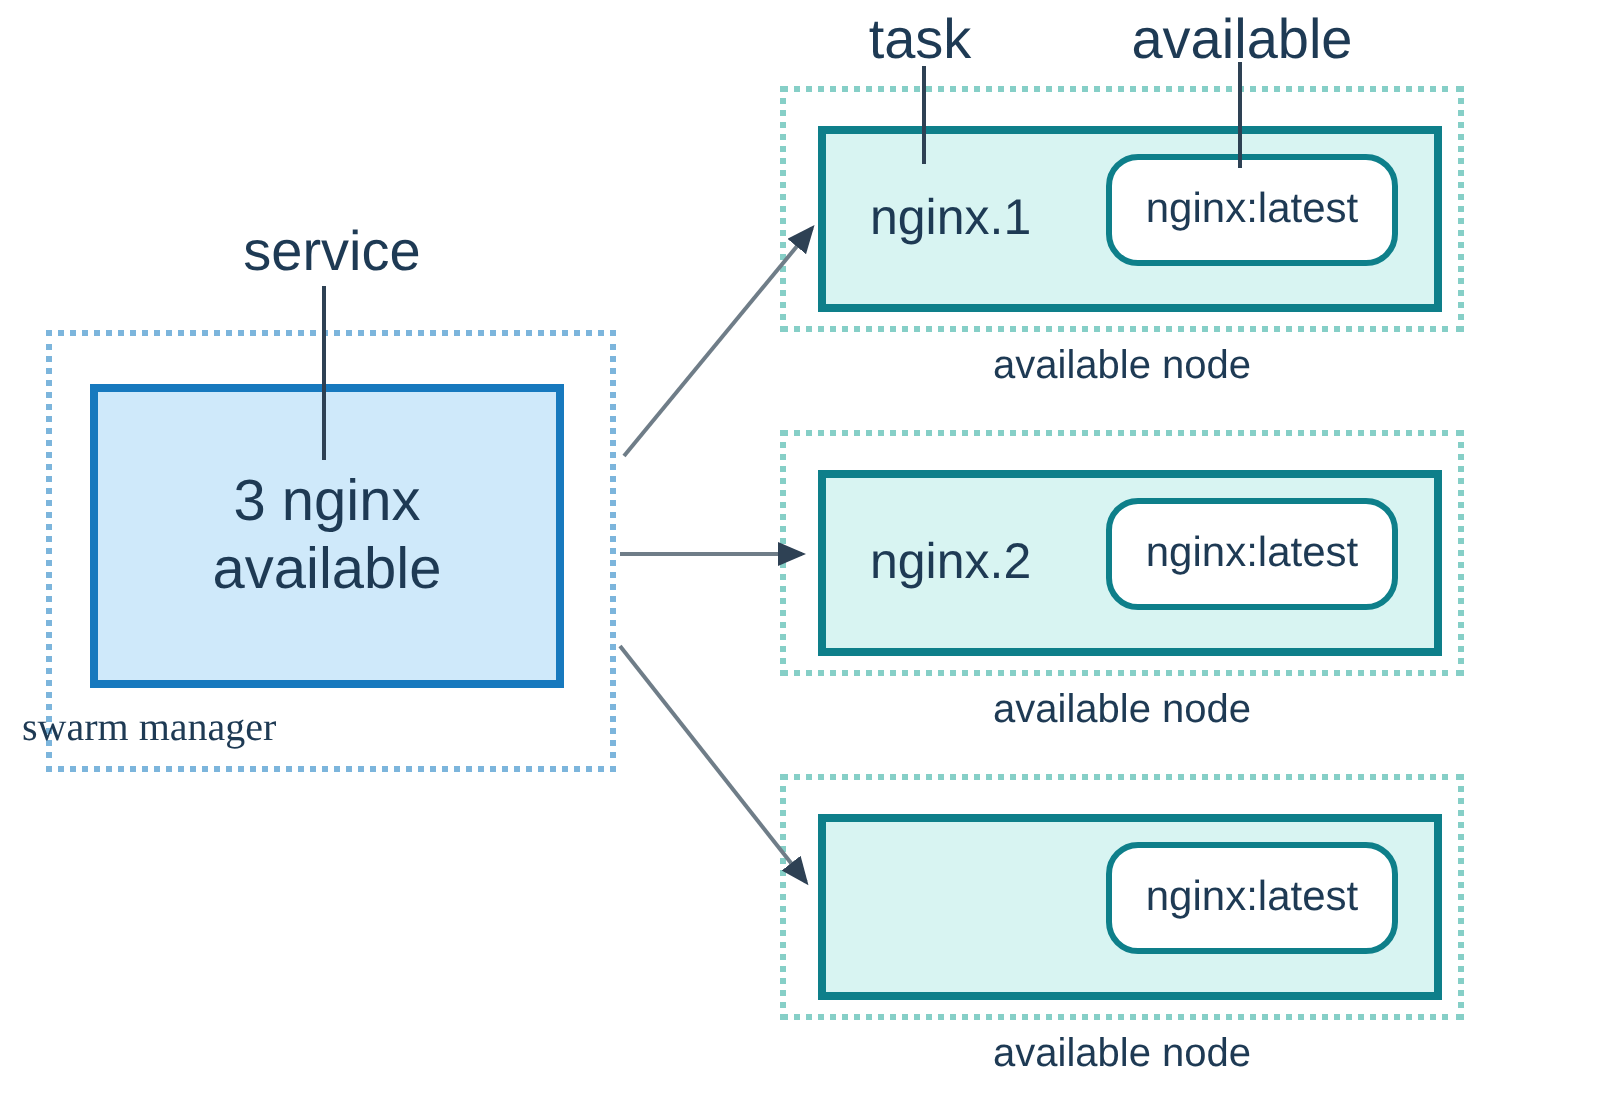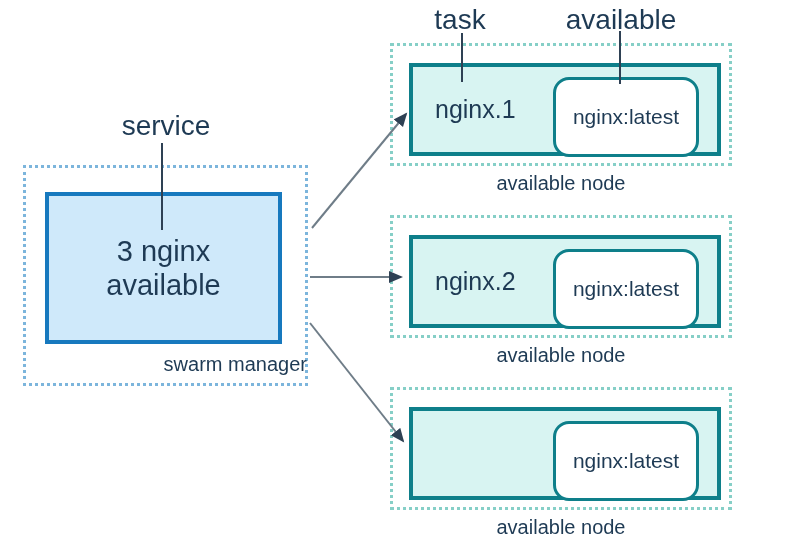--- a/index.html
+++ b/index.html
@@ -55,24 +55,25 @@
     display: flex;
     flex-direction: column;
     align-items: center;
     justify-content: center;
     font-size: 29px;
     line-height: 34px;
     text-align: left;
   }
   .manager-caption {
     position: absolute;
-    left: 22px; top: 353px;
+    left: 11px; top: 353px;
     width: 285px;
-    text-align: right;
+    text-align: left;
     font-size: 20px;
+    font-family: Liberation Serif, serif;
   }
 
   
   .node-group { position: absolute; left: 390px; width: 342px; }
   .node-boundary {
     position: absolute;
     left: 0; top: 0;
     width: 342px; height: 123px;
     border: 3px dotted var(--dotted-teal);
   }
@@ -86,21 +87,21 @@
     align-items: center;
   }
   .task-label {
     font-size: 25px;
     padding-left: 22px;
     white-space: nowrap;
   }
   .container-box {
     position: absolute;
     right: 18px; top: 10px;
-    width: 146px; height: 80px;
+    width: 146px; height: 56px;
     background: #ffffff;
     border: 3px solid var(--accent-teal);
     border-radius: 16px;
     display: flex;
     align-items: center;
     justify-content: center;
     font-size: 21px;
     white-space: nowrap;
   }
   .node-caption {

